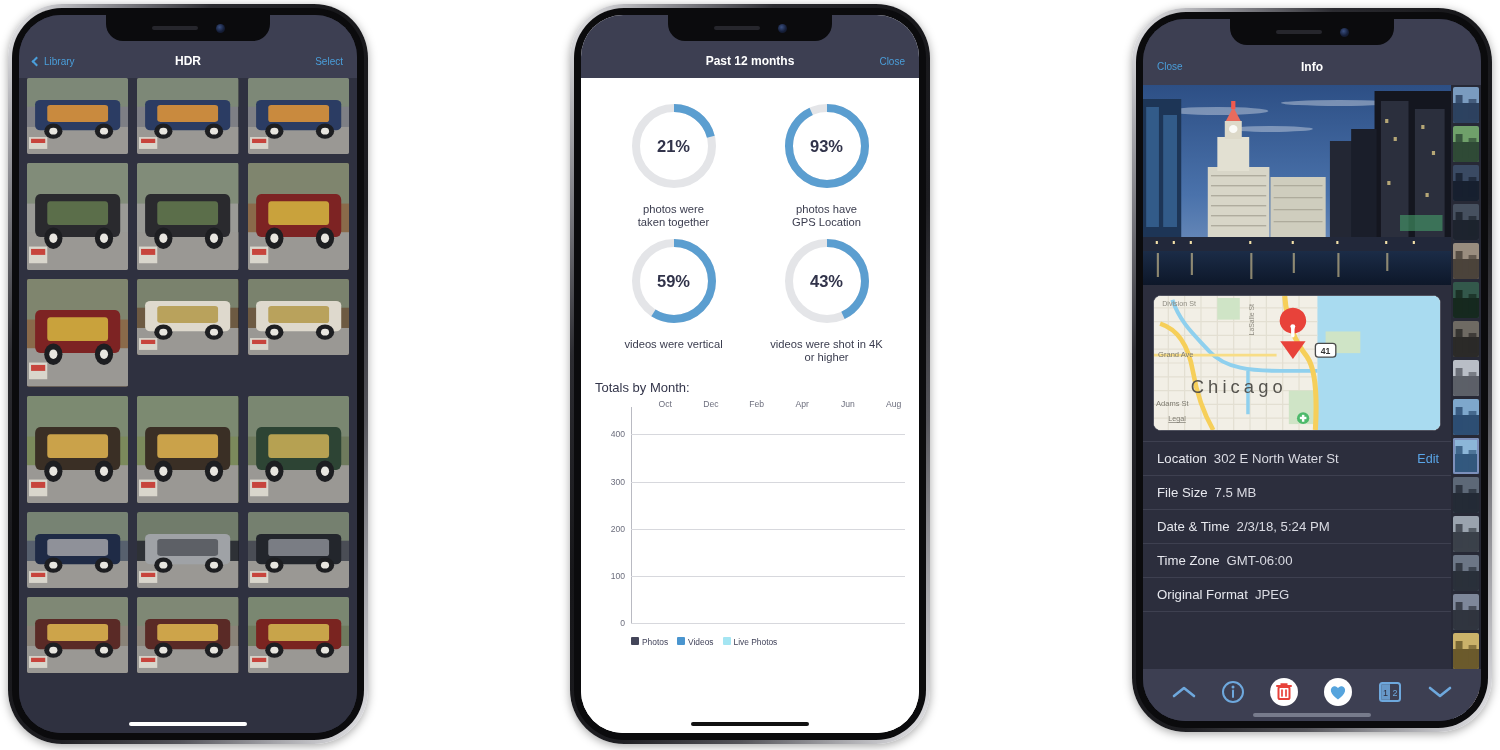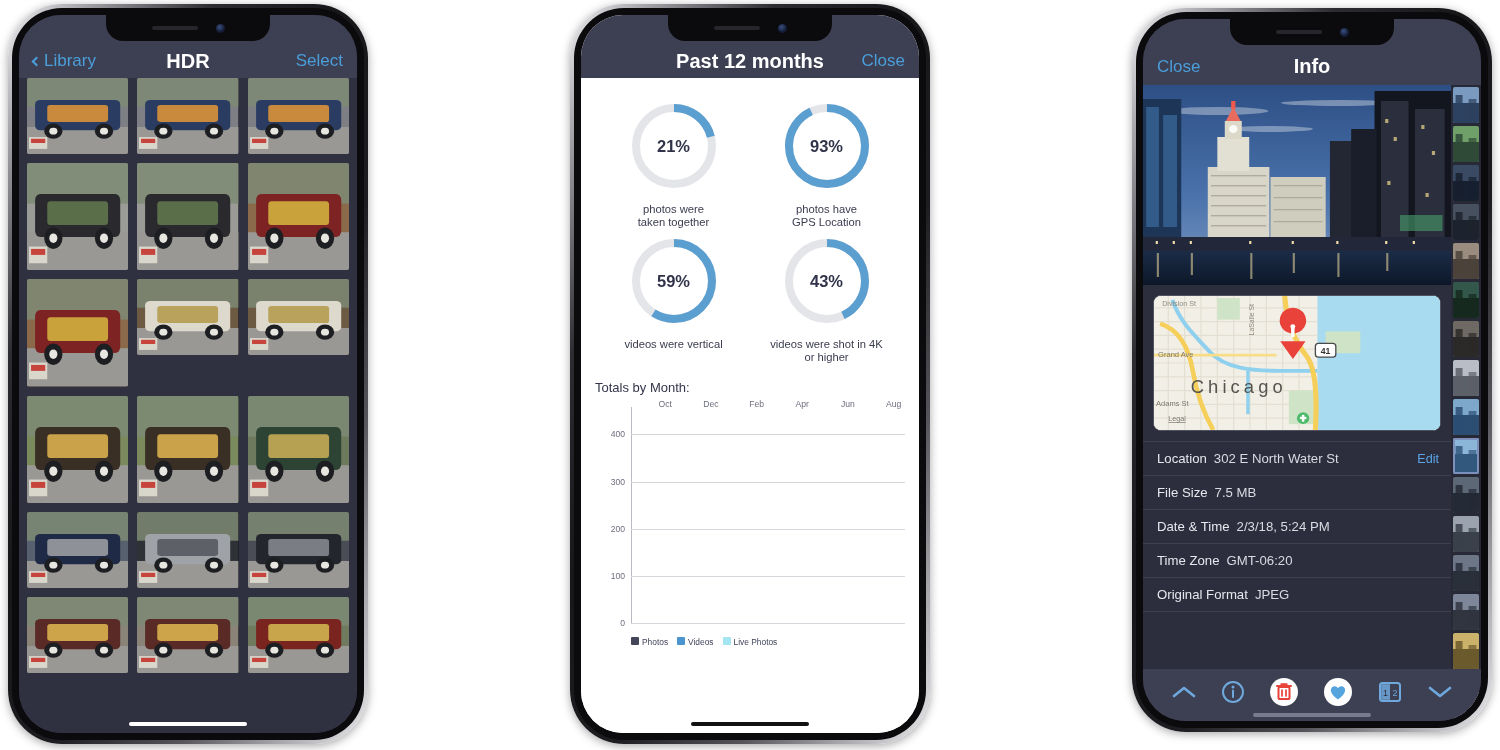--- a/index.html
+++ b/index.html
@@ -69,22 +69,22 @@
   .batt::after { content:""; position:absolute; right:-3.4px; top:3px; width:2px; height:4.5px; background: currentColor; border-radius:0 1px 1px 0; opacity:.65; }
   .batt span { display:block; height:100%; width:88%; background: currentColor; border-radius:1.2px; }
 
   
   .navbar {
     position: relative; height: 34px; z-index: 20;
     display: flex; align-items: center; justify-content: space-between;
     padding: 0 14px;
   }
   .navbar .nav-title { position:absolute; left:0; right:0; text-align:center;
-    font-size: 20px; font-weight: bold; pointer-events:none; }
-  .nav-btn { font-size: 17px; color: #4a9eda; cursor: pointer; z-index: 2; }
+    font-size: 12px; font-weight: bold; pointer-events:none; }
+  .nav-btn { font-size: 10px; color: #4a9eda; cursor: pointer; z-index: 2; }
   .nav-btn.left { display:flex; align-items:center; gap:2px; }
   .chev-left { display:inline-block; width:7px; height:7px; border-left:2px solid #4a9eda; border-bottom:2px solid #4a9eda; transform: rotate(45deg); margin-right:2px;}
 
   .home-ind { position:absolute; bottom:7px; left:50%; transform:translateX(-50%);
     width: 118px; height: 4.5px; border-radius:3px; z-index:50; }
 
   
   #phone1 { left: 8px; top: 4px; width: 360px; height: 740px; }
   .p1-body { position:absolute; top:63px; bottom:0; left:0; right:0; background:#2f3140; }
   .grid {
@@ -826,21 +826,21 @@
               <div class="info-row">
                 <span class="k">File Size</span>
                 <span class="v">7.5 MB</span>
               </div>
               <div class="info-row">
                 <span class="k">Date &amp; Time</span>
                 <span class="v">2/3/18, 5:24 PM</span>
               </div>
               <div class="info-row">
                 <span class="k">Time Zone</span>
-                <span class="v">GMT-06:20</span>
+                <span class="v">GMT-06:00</span>
               </div>
               <div class="info-row">
                 <span class="k">Original Format</span>
                 <span class="v">JPEG</span>
               </div>
             </div>
         </div>
 
         <div class="filmstrip" id="filmstrip">
             <div class="film-thumb">

